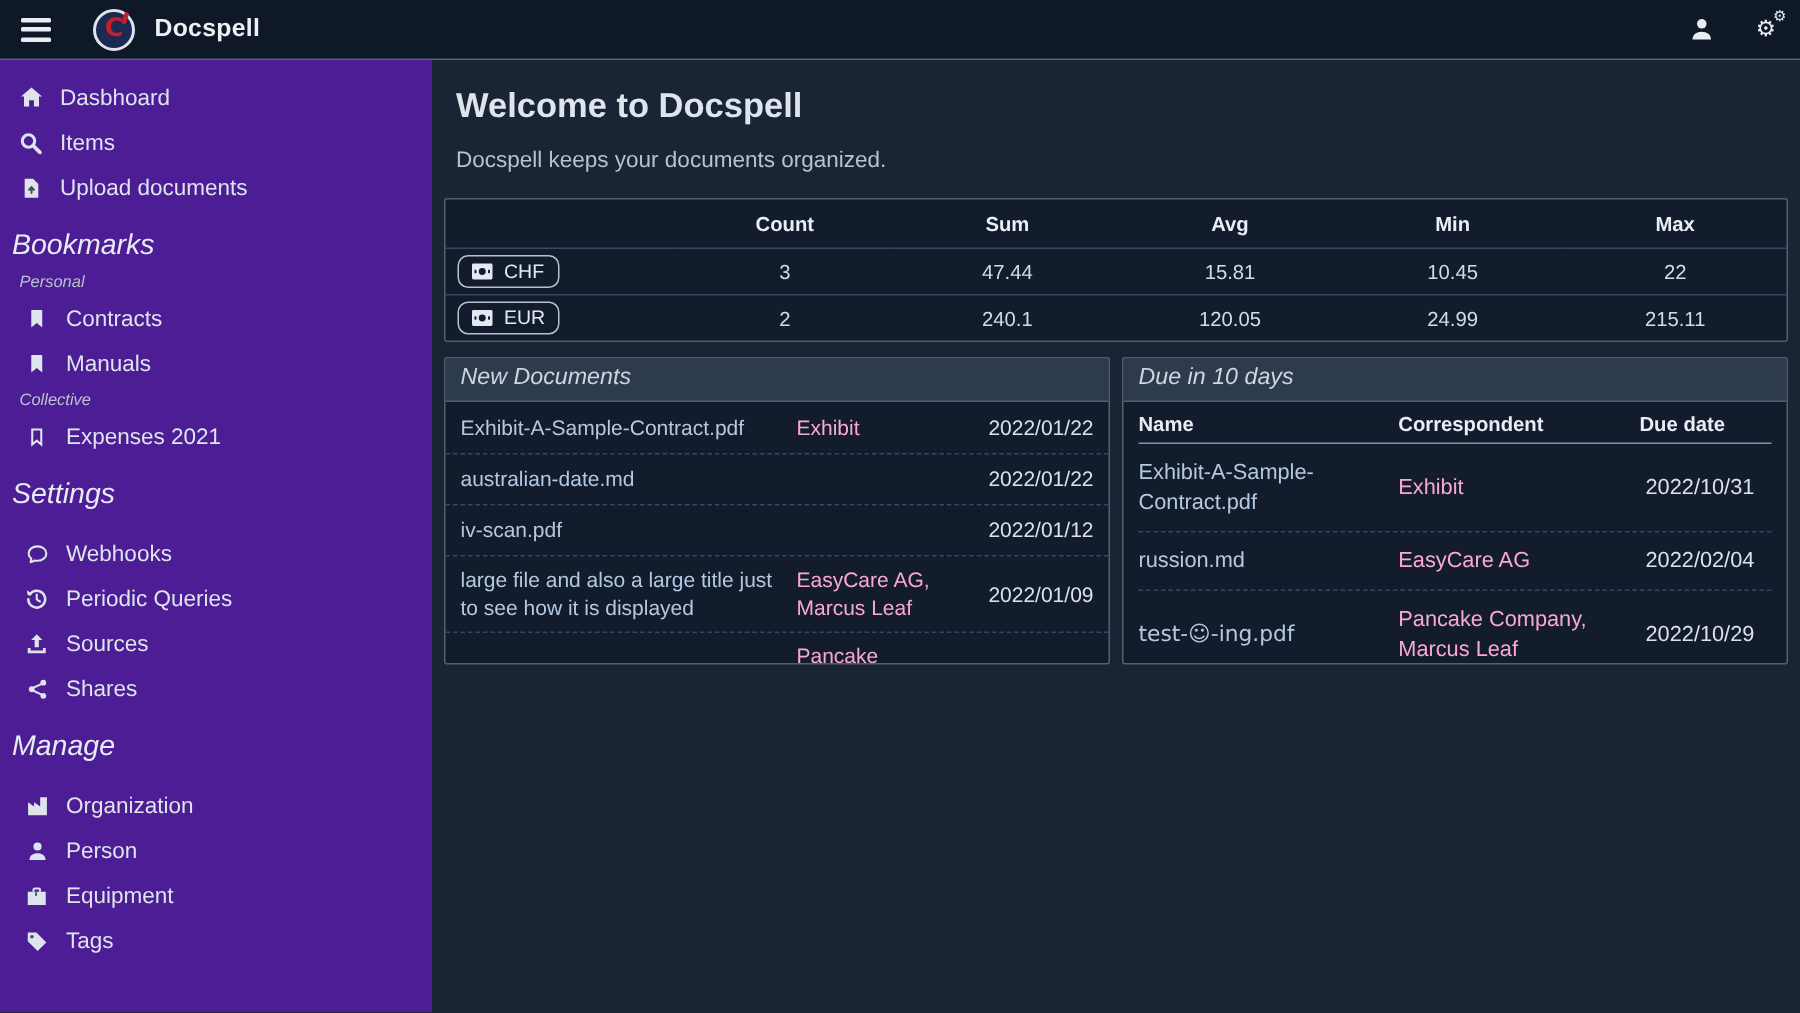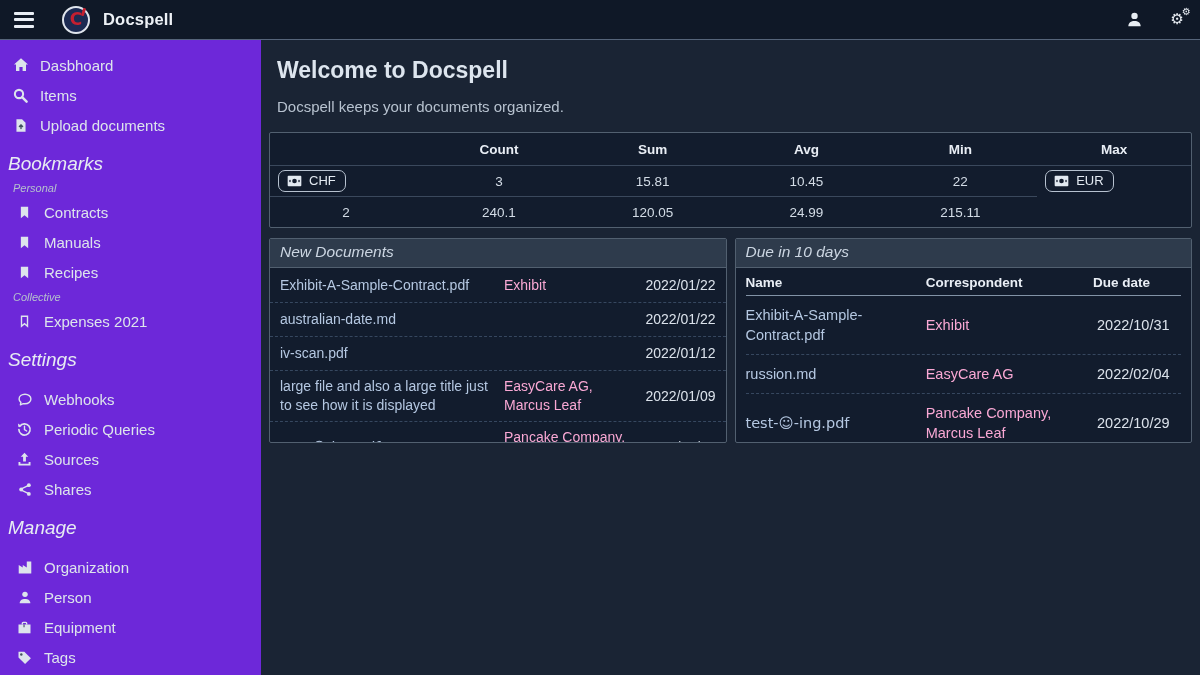--- a/index.html
+++ b/index.html
@@ -20,21 +20,21 @@
   .logo .apos { position:absolute; top:0px; right:3px; width:3px; height:8px;
     background:#c41f30; transform:rotate(18deg); border-radius:1px; }
   .app-title { font-weight:bold; font-size:16.5px; margin-left:13px; letter-spacing:.2px; }
   .topbar-right { margin-left:auto; display:flex; align-items:center; gap:28px; }
   .tb-icon { cursor:pointer; display:flex; align-items:center; color:#e8edf3; }
   .cogs { font-family:"DejaVu Sans",sans-serif; position:relative; font-size:15px; line-height:1; }
   .cogs .small { position:absolute; font-size:10px; top:-5px; right:-7px; }
 
   
   .layout { display:flex; height:635px; }
-  .sidebar { width:261px; flex-shrink:0; background:#6d28d9; color:#dde4ec;
+  .sidebar { width:288px; flex-shrink:0; background:#4c1d95; color:#dde4ec;
     padding:10px 10px 0 12px; overflow:hidden; }
   .nav-item { display:flex; align-items:center; gap:11px; height:30px;
     font-size:15px; color:#dde4ec; cursor:pointer; }
   .nav-item .icn { width:17px; display:flex; justify-content:center; align-items:center; }
   .nav-item.sub { padding-left:4px; }
   .sec-title { font-style:italic; font-size:19px; color:#e7ecf2; margin:13px 0 7px -4px; }
   .sub-title { font-style:italic; font-size:11px; color:#b6c1cd; margin:4px 0 3px 1px; }
   .gap-sm { height:6px; }
 
   .main { flex:1; padding:8px 8px 0 8px; }
@@ -151,28 +151,20 @@
       <span>Contracts</span>
     </div>
     <div class="nav-item sub">
       <span class="icn">
         <svg width="13" height="15" viewBox="0 0 16 16" fill="currentColor">
             <path d="M3.5 0.8h9V15.2L8 11.4 3.5 15.2z"></path>
           </svg>
       </span>
       <span>Manuals</span>
     </div>
-    <div class="nav-item sub">
-      <span class="icn">
-        <svg width="13" height="15" viewBox="0 0 16 16" fill="currentColor">
-            <path d="M3.5 0.8h9V15.2L8 11.4 3.5 15.2z"></path>
-          </svg>
-      </span>
-      <span>Recipes</span>
-    </div>
 
     <div class="sub-title">Collective</div>
     <div class="nav-item sub">
       <span class="icn">
         <svg width="13" height="15" viewBox="0 0 16 16" fill="none" stroke="currentColor" stroke-width="1.7">
             <path d="M4.3 1.6h7.4V13.9L8 10.8 4.3 13.9z"></path>
           </svg>
       </span>
       <span>Expenses 2021</span>
     </div>
@@ -278,20 +270,21 @@
             <svg width="15" height="12" viewBox="0 0 16 13">
                 <rect x="0.6" y="0.8" width="14.8" height="11.4" rx="1" fill="currentColor"></rect>
                 <circle cx="8" cy="6.5" r="2.5" fill="#121c2d"></circle>
                 <rect x="2.4" y="5.3" width="1.4" height="2.4" fill="#121c2d"></rect>
                 <rect x="12.2" y="5.3" width="1.4" height="2.4" fill="#121c2d"></rect>
               </svg>
             <span>CHF</span>
           </span>
         </div>
         <div class="scell">3</div>
+        <div class="scell">47.44</div>
         <div class="scell">15.81</div>
         <div class="scell">10.45</div>
         <div class="scell">22</div>
 
         <div class="scell first">
           <span class="cur-badge">
             <svg width="15" height="12" viewBox="0 0 16 13">
                 <rect x="0.6" y="0.8" width="14.8" height="11.4" rx="1" fill="currentColor"></rect>
                 <circle cx="8" cy="6.5" r="2.5" fill="#121c2d"></circle>
                 <rect x="2.4" y="5.3" width="1.4" height="2.4" fill="#121c2d"></rect>

